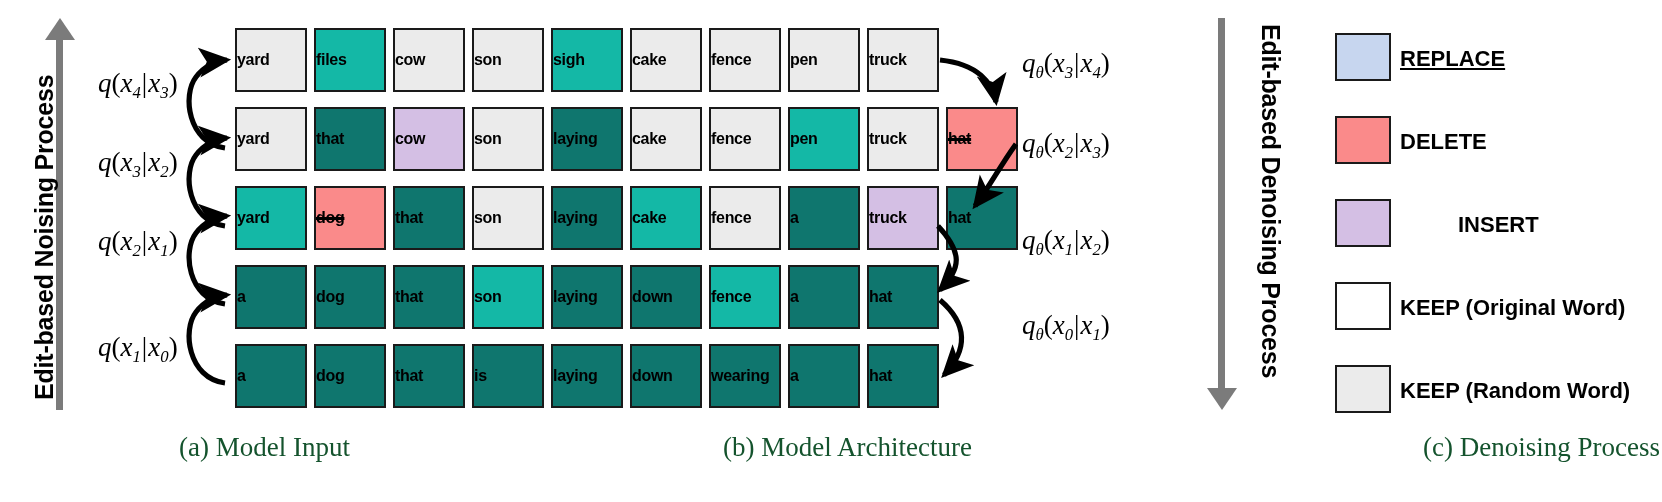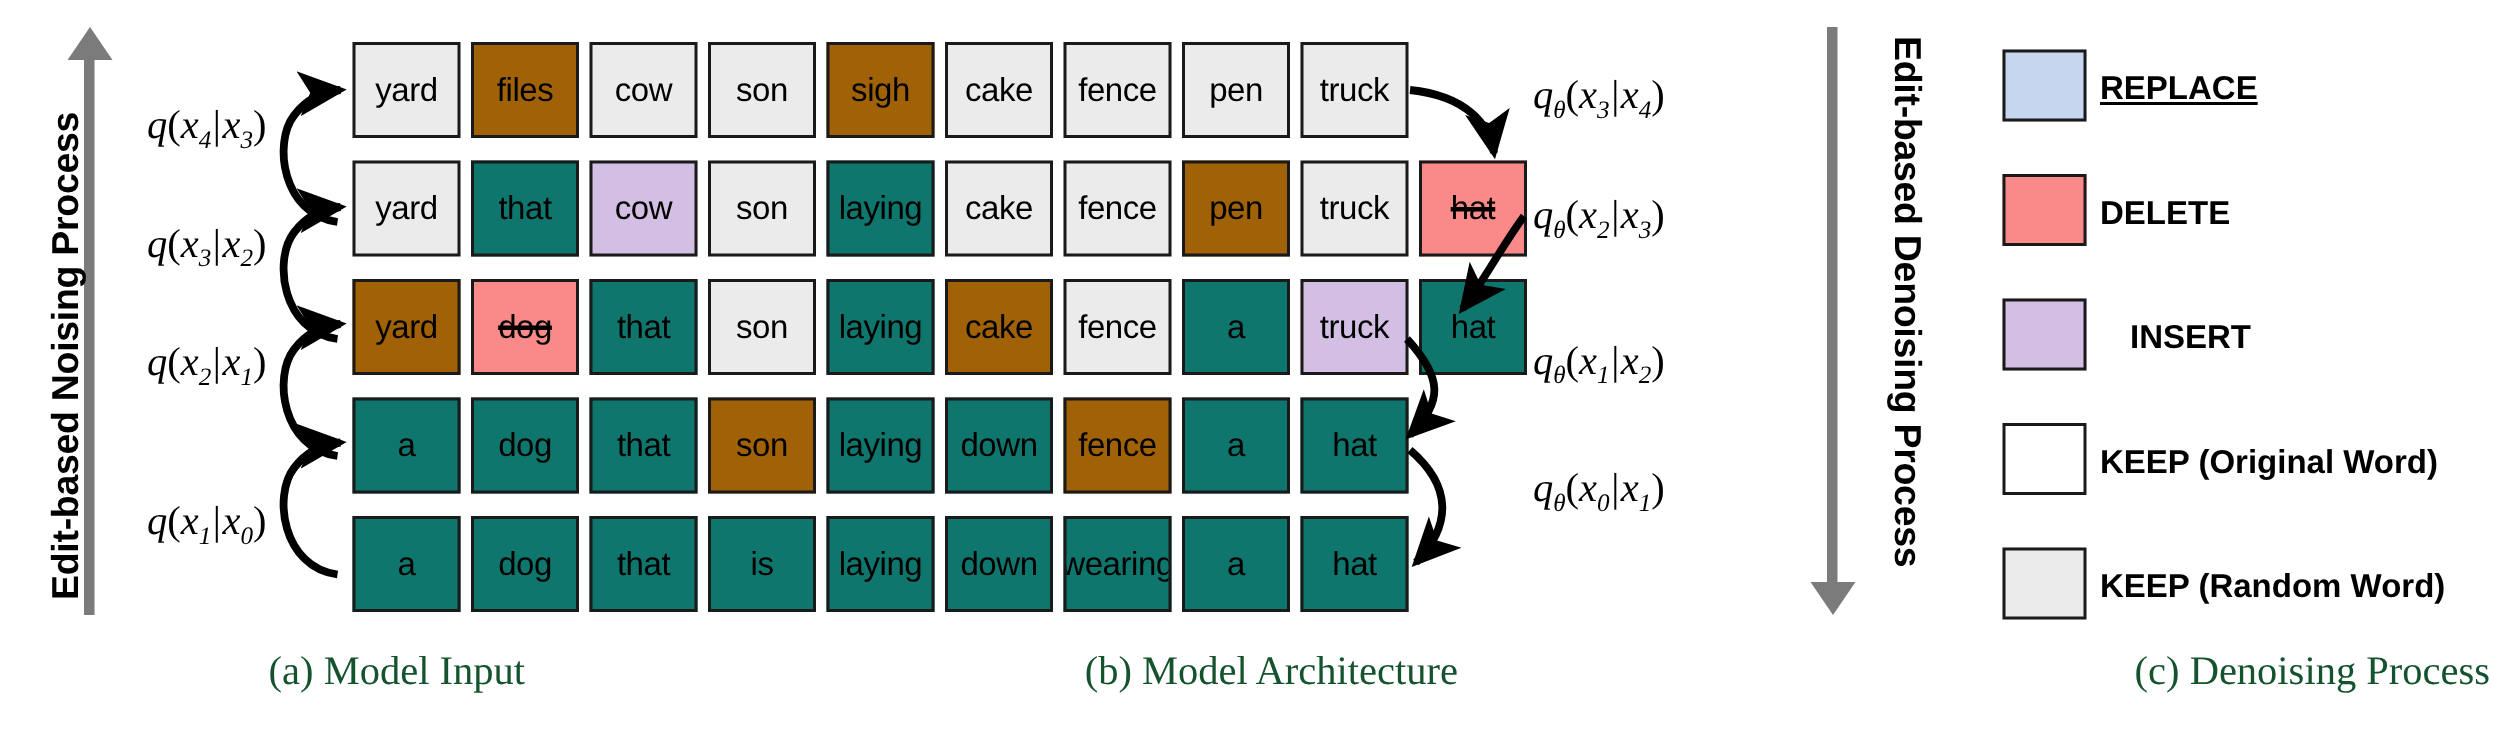--- a/index.html
+++ b/index.html
@@ -72,31 +72,31 @@
     font-style: italic;
   }
   .qlabel .paren { font-style: normal; }
   .qlabel .bar   { font-style: normal; padding: 0 1px; }
   .cell {
     position: absolute;
     box-sizing: border-box;
     border: 2.6px solid #1a1a1a;
     display: flex;
     align-items: center;
-    justify-content: center;
+    justify-content: flex-start;
     font-family: "Liberation Sans", sans-serif;
-    font-weight: normal;
-    font-size: 22px;
+    font-weight: bold;
+    font-size: 16px;
     color: #000000;
     letter-spacing: -0.3px;
     overflow: hidden;
   }
   .cell.c-white   { background: #0f766e; }
   .cell.c-gray    { background: #ebebeb; }
-  .cell.c-blue    { background: #a16207; }
+  .cell.c-blue    { background: #14b8a6; }
   .cell.c-red     { background: #fa8a8a; }
   .cell.c-purple  { background: #d4bfe4; }
   .cell .strike   { text-decoration: line-through; text-decoration-thickness: 2.6px; }
 
   
   #arrows {
     position: absolute;
     left: 0; top: 0;
     width: 1662px; height: 502px;
     pointer-events: none;
@@ -335,21 +335,21 @@
       <path d="M940,300 C968,324 968,350 944,375"></path>
     </g>
   </svg>
 
   <div id="legend">
       <div class="legend-swatch c-blue" style="left: 1335px; top: 33px; background: rgb(199, 214, 239);"></div>
       <div class="legend-text" style="left: 1400px; top: 46px; text-decoration: underline;">REPLACE</div>
       <div class="legend-swatch c-red" style="left: 1335px; top: 116px; background: rgb(250, 138, 138);"></div>
       <div class="legend-text" style="left: 1400px; top: 129px;">DELETE</div>
       <div class="legend-swatch c-purple" style="left: 1335px; top: 199px; background: rgb(212, 191, 228);"></div>
-      <div class="legend-text" style="left: 1420px; top: 212px;">INSERT</div>
+      <div class="legend-text" style="left: 1458px; top: 212px;">INSERT</div>
       <div class="legend-swatch c-white" style="left: 1335px; top: 282px; background: rgb(255, 255, 255);"></div>
       <div class="legend-text" style="left: 1400px; top: 295px;">KEEP (Original Word)</div>
       <div class="legend-swatch c-gray" style="left: 1335px; top: 365px; background: rgb(235, 235, 235);"></div>
       <div class="legend-text" style="left: 1400px; top: 378px;">KEEP (Random Word)</div>
     </div>
 
   <div class="caption" style="left:30px; top:432px; width:320px;">(a) Model Input</div>
   <div class="caption" style="left:532px; top:432px; width:440px;">(b) Model Architecture</div>
   <div class="caption" style="left:1340px; top:432px; width:320px;">(c) Denoising Process</div>
 

